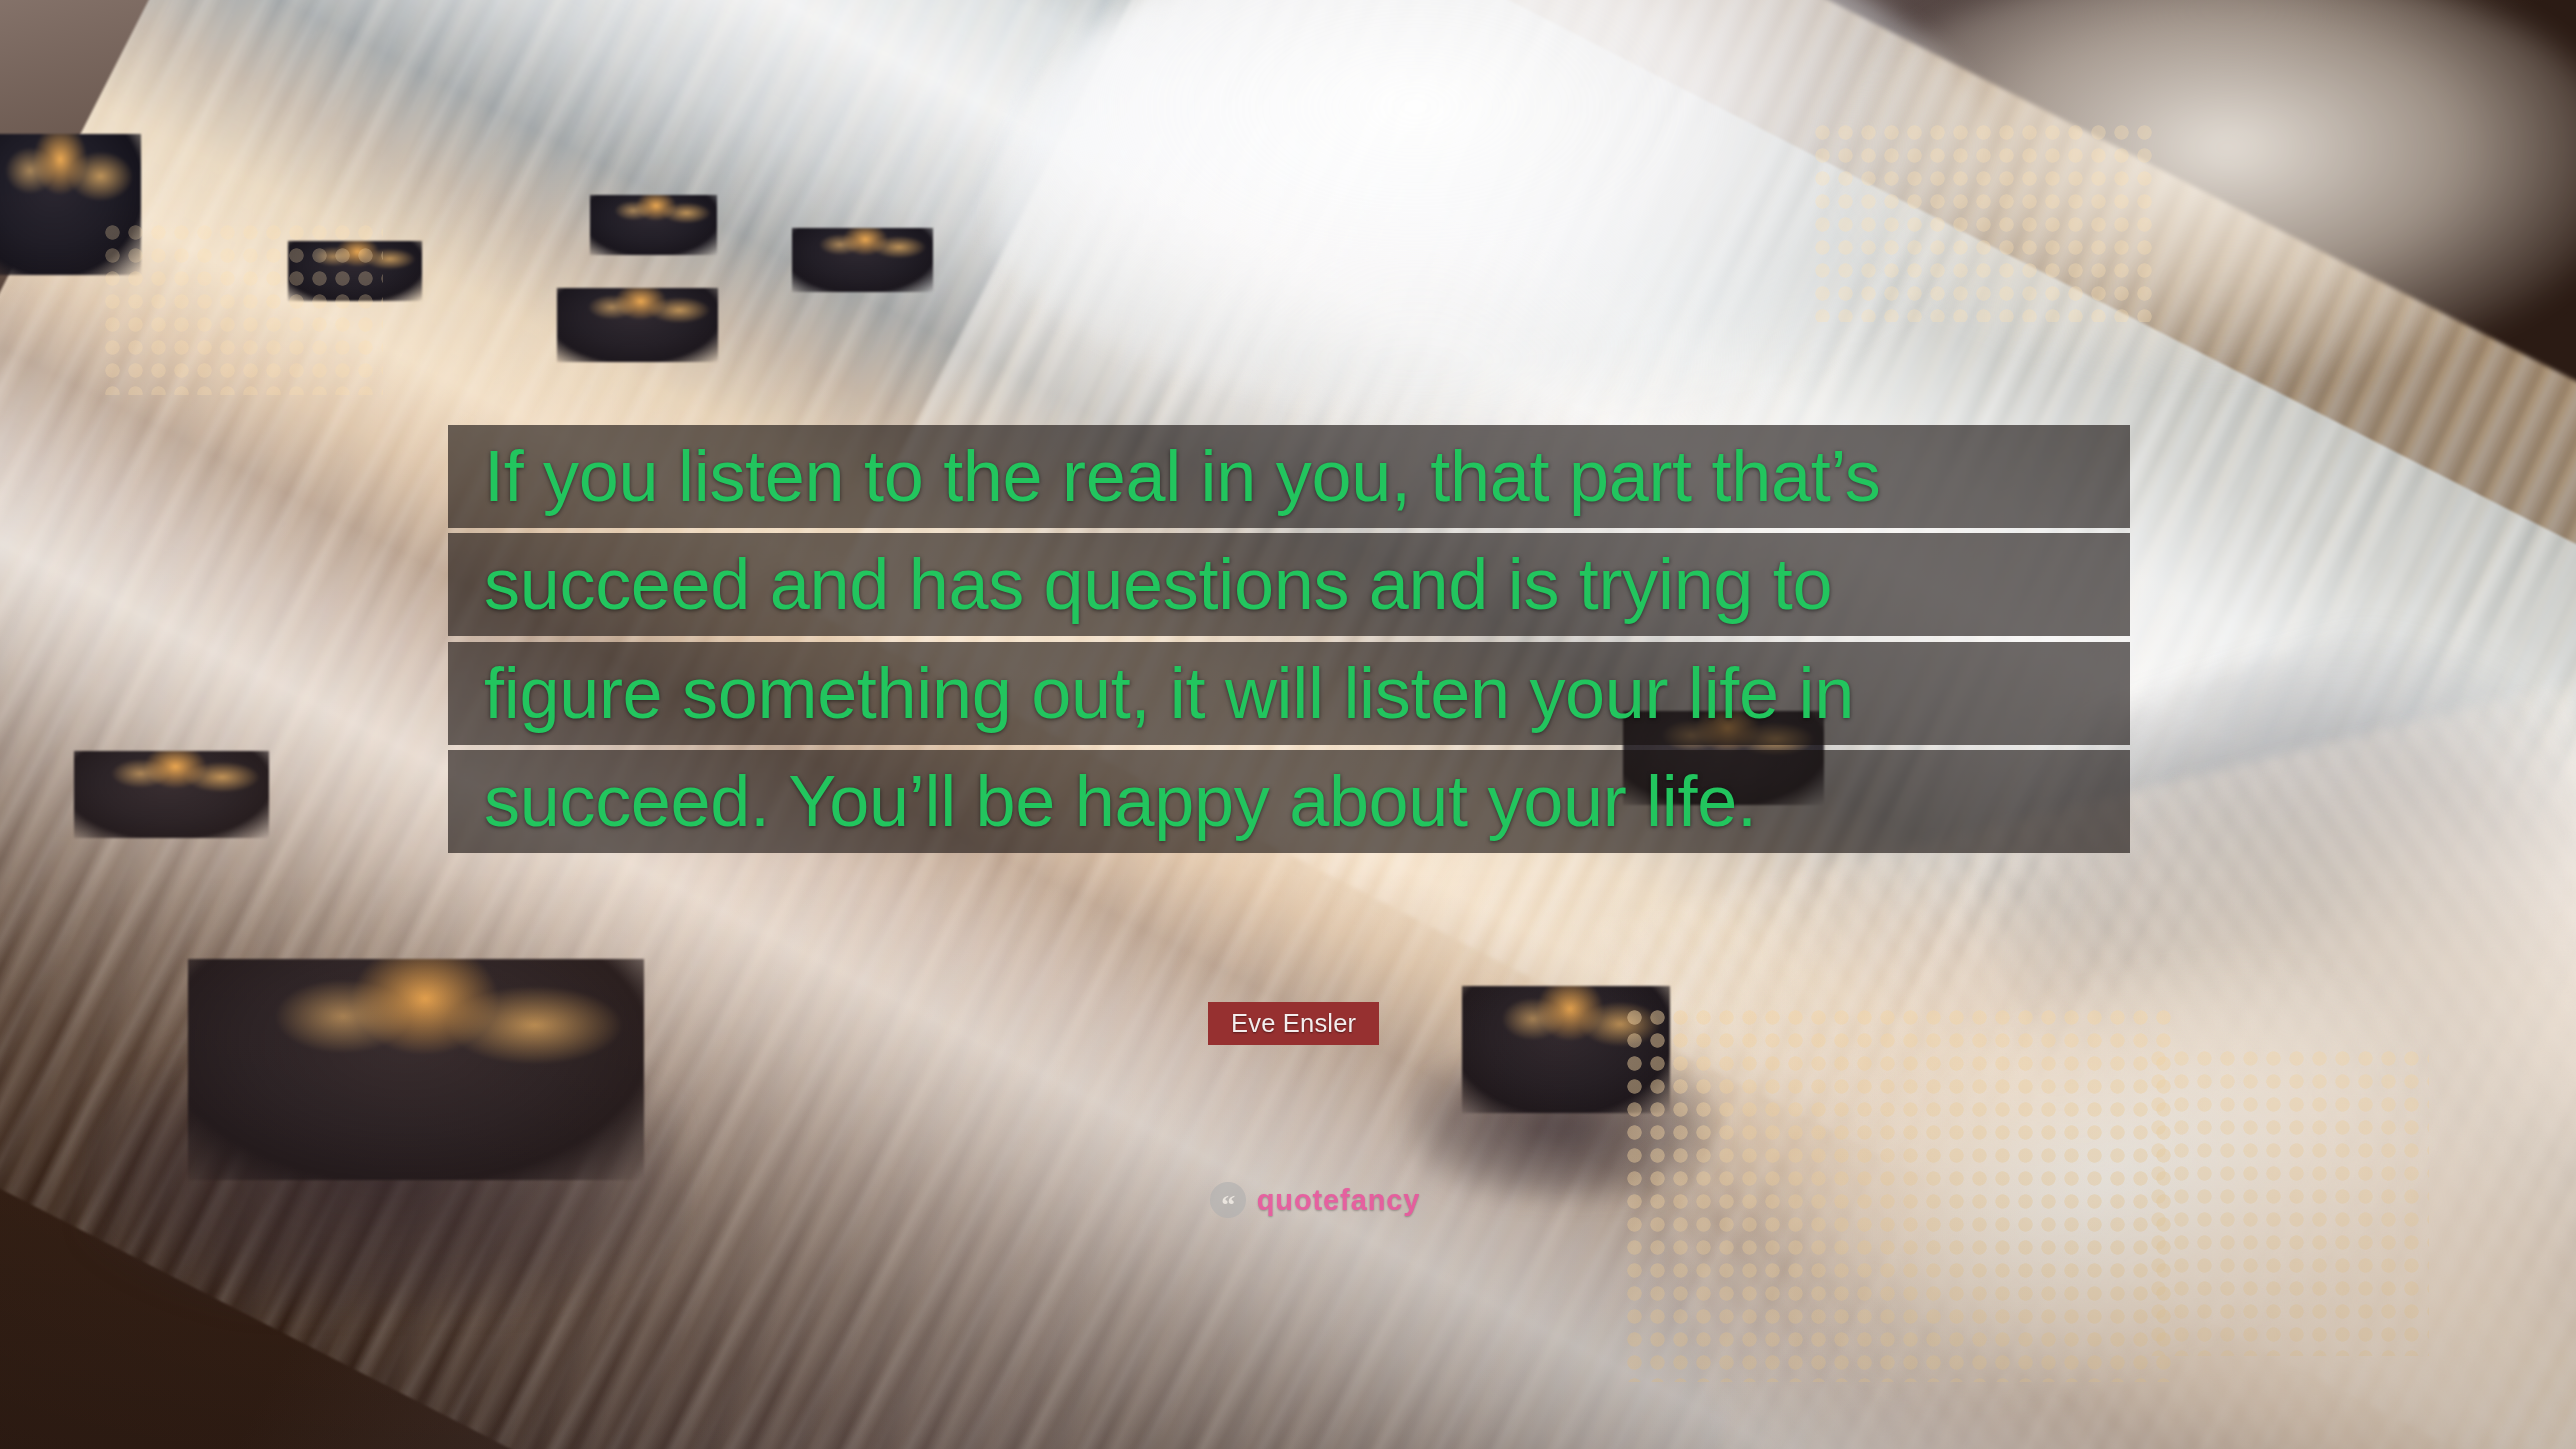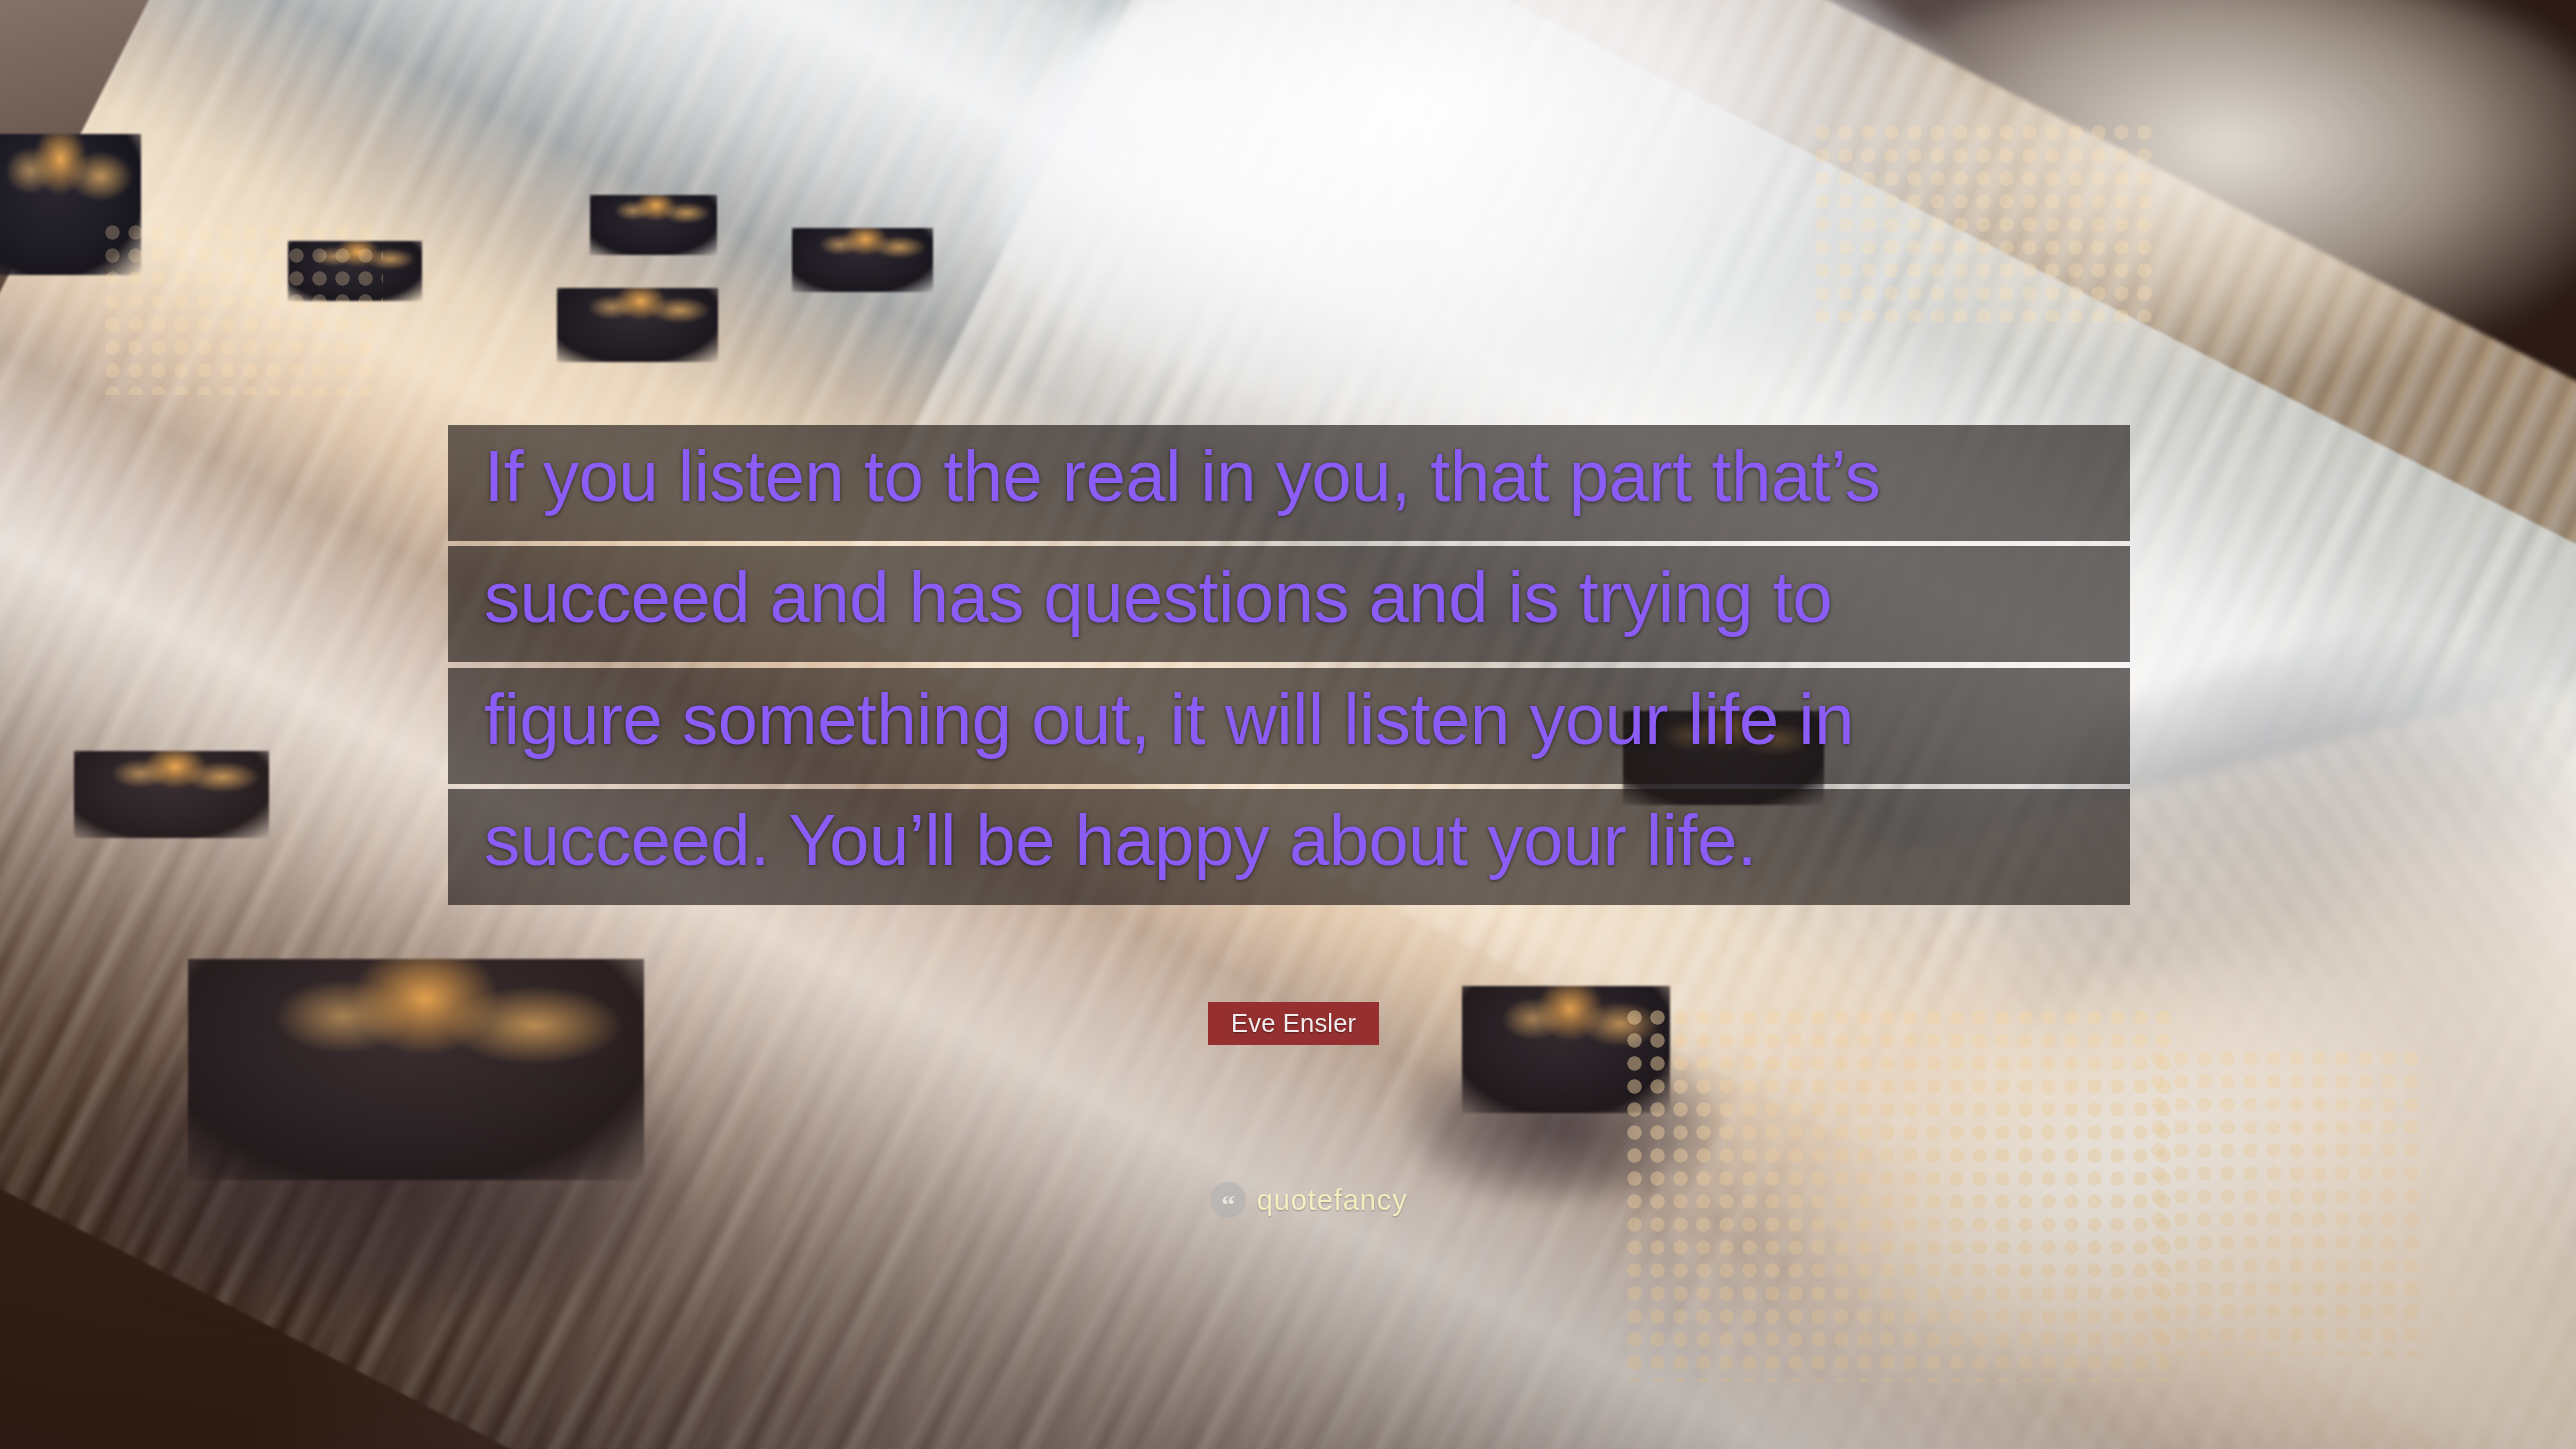--- a/index.html
+++ b/index.html
@@ -245,27 +245,27 @@
   
   .quote{
     position:absolute;
     left:448px;
     top:425px;
     width:1682px;
   }
   .qline{
     display:block;
     background:rgba(22,16,14,0.62);
-    color:#8b5cf6;
+    color:#22c55e;
     font-family:"Liberation Sans", sans-serif;
     font-size:72px;
     line-height:103px;
     font-weight:400;
     letter-spacing:-0.3px;
-    padding:0 0 13px 36px;
+    padding:0 0 0 36px;
     margin-bottom:5.4px;
     white-space:nowrap;
     text-shadow:0 1.3px 4.7px rgba(0,0,0,0.55);
   }
   .qline:last-child{ margin-bottom:0; }
 
   
   .author{
     position:absolute;
     left:1208px;
@@ -297,24 +297,25 @@
     display:flex; align-items:center; justify-content:center;
     color:#f3efe9;
     font-family:"Liberation Serif", serif;
     font-size:28px;
     line-height:0;
     padding-top:10.7px;
     font-weight:700;
     letter-spacing:-0.7px;
   }
   .wm-text{
-    color:#fef9c3;
+    color:#ec4899;
     font-size:29px;
     letter-spacing:0.9px;
     text-shadow:0 0.7px 2px rgba(0,0,0,0.35);
+    font-weight:bold;
   }
 </style>
 </head>
 <body>
 
 <div id="stage">
 
   <div class="photo">
     <div class="layer sand-base"></div>
     <div class="layer upper-sand"></div>

